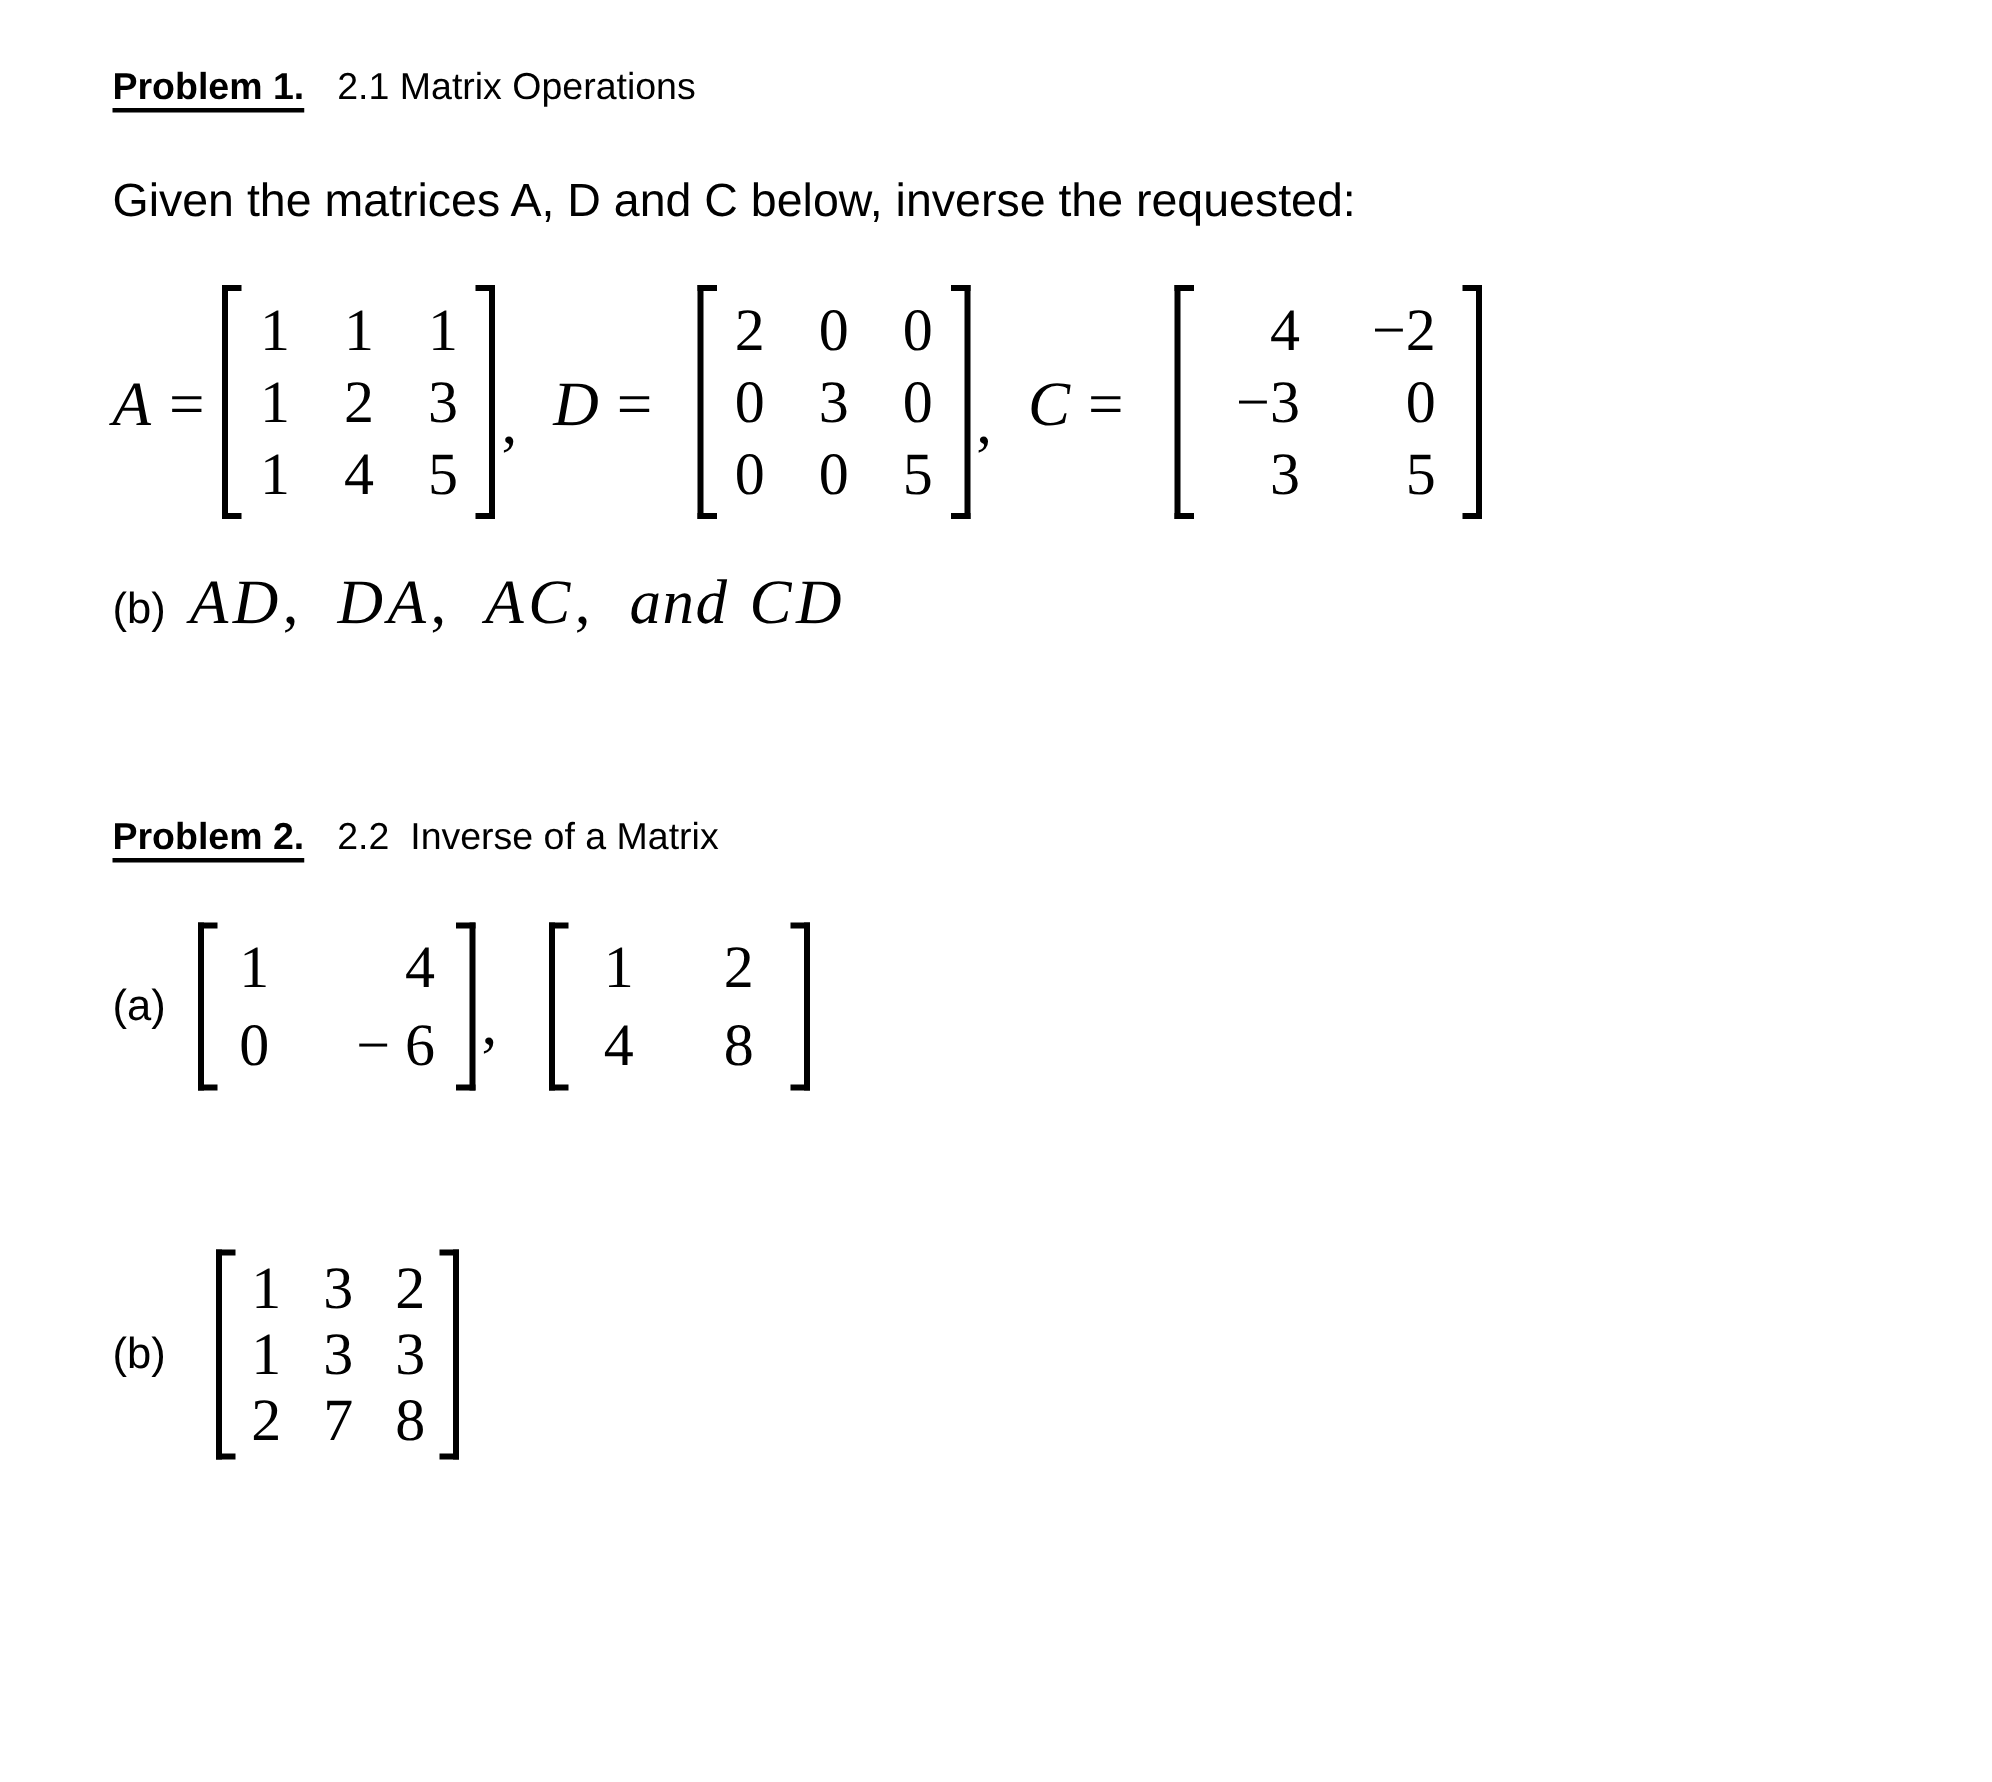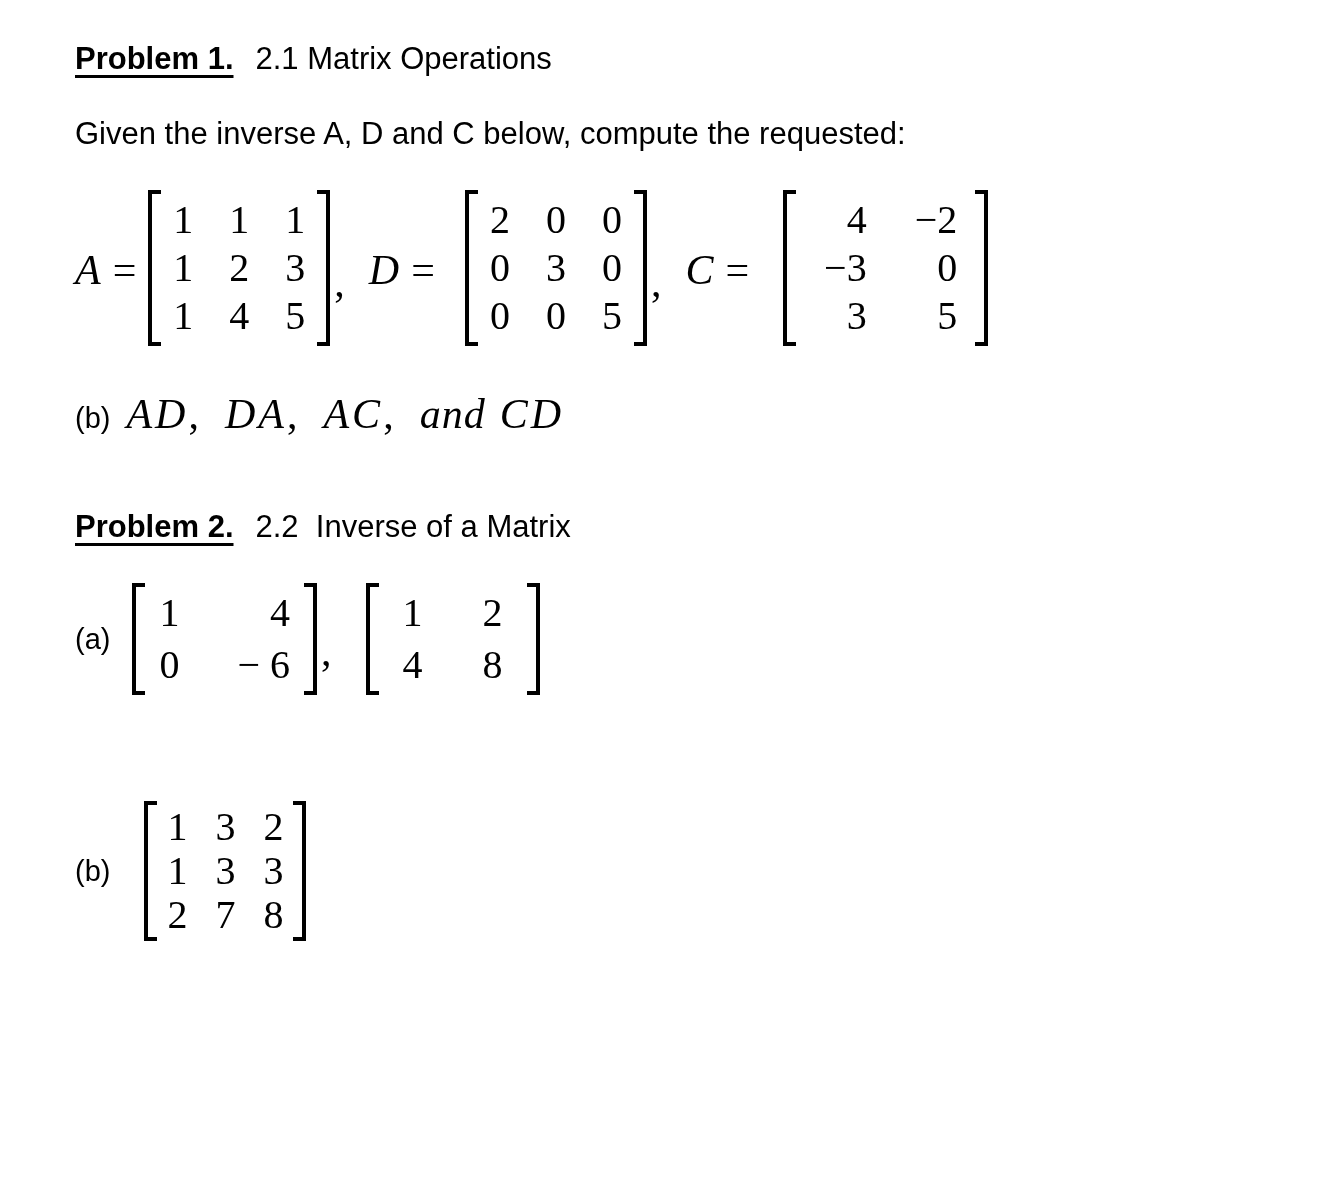--- a/index.html
+++ b/index.html
@@ -6,24 +6,24 @@
   html, body { margin: 0; padding: 0; }
   body {
     width: 1328px; height: 1188px;
     background: #ffffff; color: #000000;
     font-family: "Liberation Sans", "DejaVu Sans", sans-serif;
     overflow: hidden;
   }
   .page { width: 1328px; height: 1188px; padding: 40px 30px 0 75px; }
 
   
-  .heading { margin: 0; font-size: 31px; line-height: 37px; font-weight: normal; white-space: pre-wrap; }
+  .heading { margin: 0; font-size: 25px; line-height: 37px; font-weight: normal; white-space: pre-wrap; }
   .hlabel { font-weight: bold; text-decoration: underline; text-decoration-thickness: 3px; text-underline-offset: 6px; }
   .htitle { margin-left: 22px; }
-  .h2m { margin-top: 64px; }
+  .h2m { margin-top: 108px; }
 
   .body-text { margin: 38px 0 0 0; font-size: 31px; line-height: 37px; }
 
   
   .mathrow { display: flex; align-items: center; margin: 38px 0 0 0;
              font-family: "Liberation Serif", "DejaVu Serif", serif; font-size: 42px; }
   .defs-row { margin-top: 38px; }
   .row2a { margin-top: 38px; }
   .row2b { margin-top: 106px; }
 
@@ -57,38 +57,38 @@
   .m-a { margin-left: 12px; } .c1 { margin-left: 4px; }
   .eq-d { margin-left: 24px; } .m-d { margin-left: 30px; } .c2 { margin-left: 4px; }
   .eq-c { margin-left: 24px; } .m-c { margin-left: 34px; }
   .row2a .mcomma { transform: translateY(12px); margin-left: 4px; margin-right: 34px; }
   .row2a .plabel { margin-right: 22px; }
   .row2b .plabel { margin-right: 34px; }
 
   
   .expr { margin: 44px 0 0 0; font-family: "Liberation Serif", "DejaVu Serif", serif;
           font-size: 42px; line-height: 52px; }
-  .expr-b { margin-top: 42px; }
+  .expr-b { margin-top: 30px; }
   .plabel { font-family: "Liberation Sans", "DejaVu Sans", sans-serif; font-size: 29px; }
   .expr .plabel { margin-right: 16px; }
   .mop { margin: 0 14px; }
   .msub { font-size: 27px; vertical-align: -9px; }
   .mgap { display: inline-block; width: 78px; }
   .sep { margin-right: 26px; }
   .wide { letter-spacing: 3px; }
   .mand { margin-right: 14px; letter-spacing: 1px; }
 </style>
 </head>
 <body>
 
 <div class="page">
 
   <h1 class="heading"><span class="hlabel">Problem 1.</span><span class="htitle">2.1 Matrix Operations</span></h1>
 
-  <p class="body-text">Given the inverse A, D and C below, compute the requested:</p>
+  <p class="body-text">Given the matrices A, D and C below, inverse the requested:</p>
 
   <div class="mathrow defs-row">
     <span class="eq-label"><span class="mvar">A</span><span class="meq">=</span></span>
     <span class="matrix m-a">
       <span class="br l"></span>
       <span class="cells">
         <span class="cell">1</span>
         <span class="cell">1</span>
         <span class="cell">1</span>
         <span class="cell">1</span>

